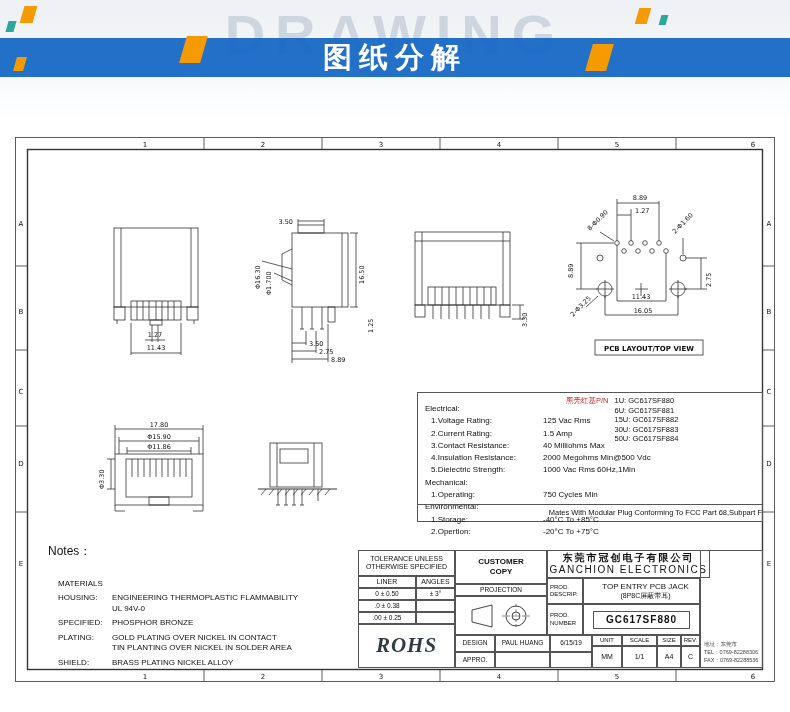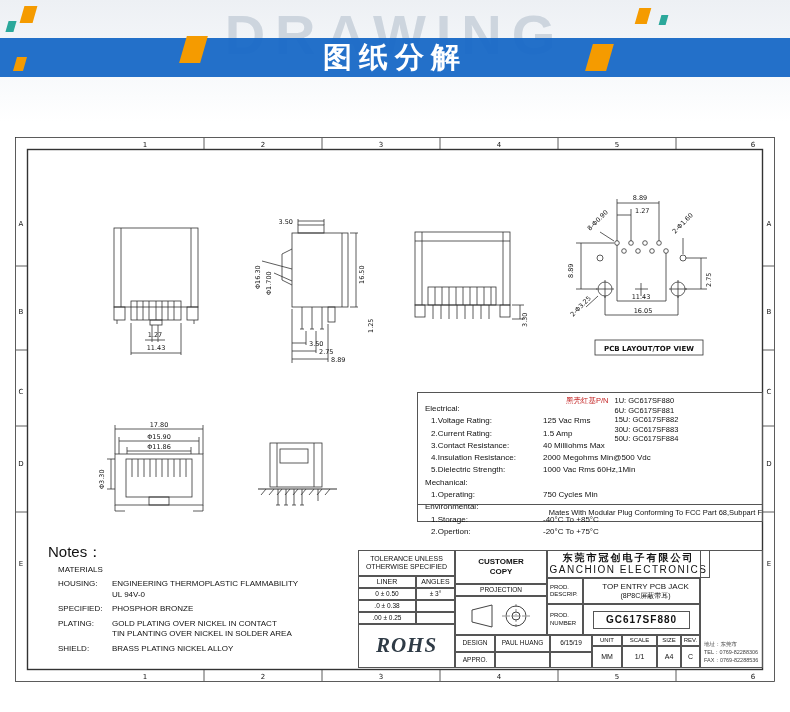--- a/index.html
+++ b/index.html
@@ -26,21 +26,21 @@
   .spec-lines{position:absolute;left:5px;top:10px;right:5px;}
   .sec{margin-left:2px;line-height:12.3px;}
   .srow{display:flex;line-height:12.3px;}
   .slabel{flex:0 0 112px;padding-left:8px;}
   .pnblock{position:absolute;left:148px;top:3px;display:flex;font-size:7.5px;line-height:9.6px;}
   .pn-label{color:#c32222;margin-right:6px;white-space:nowrap;}
   .mates{position:absolute;left:0;right:0;bottom:0;height:16px;border-top:1px solid #555;
          text-align:right;line-height:16px;font-size:7.5px;}
   
   .notes{position:absolute;left:33px;top:406px;width:310px;font-size:8px;}
-  .notes-title{font-size:15px;margin-bottom:3px;}
+  .notes-title{font-size:12px;margin-bottom:19px;}
   .notes-mat{margin:0 0 5px 10px;}
   .nrow{display:flex;margin:0 0 4px 10px;line-height:10.5px;}
   .nlabel{flex:0 0 54px;}
   
   .tb{position:absolute;left:343px;top:413px;width:405px;height:118px;}
   .cell{position:absolute;box-sizing:border-box;border:1px solid #555;display:flex;
         flex-direction:column;align-items:center;justify-content:center;text-align:center;
         line-height:1.2;overflow:hidden;}
   .rohs-text{font-family:"Liberation Serif","DejaVu Serif",serif;font-style:italic;
              font-weight:bold;font-size:21px;letter-spacing:1px;color:#2f3b46;}

